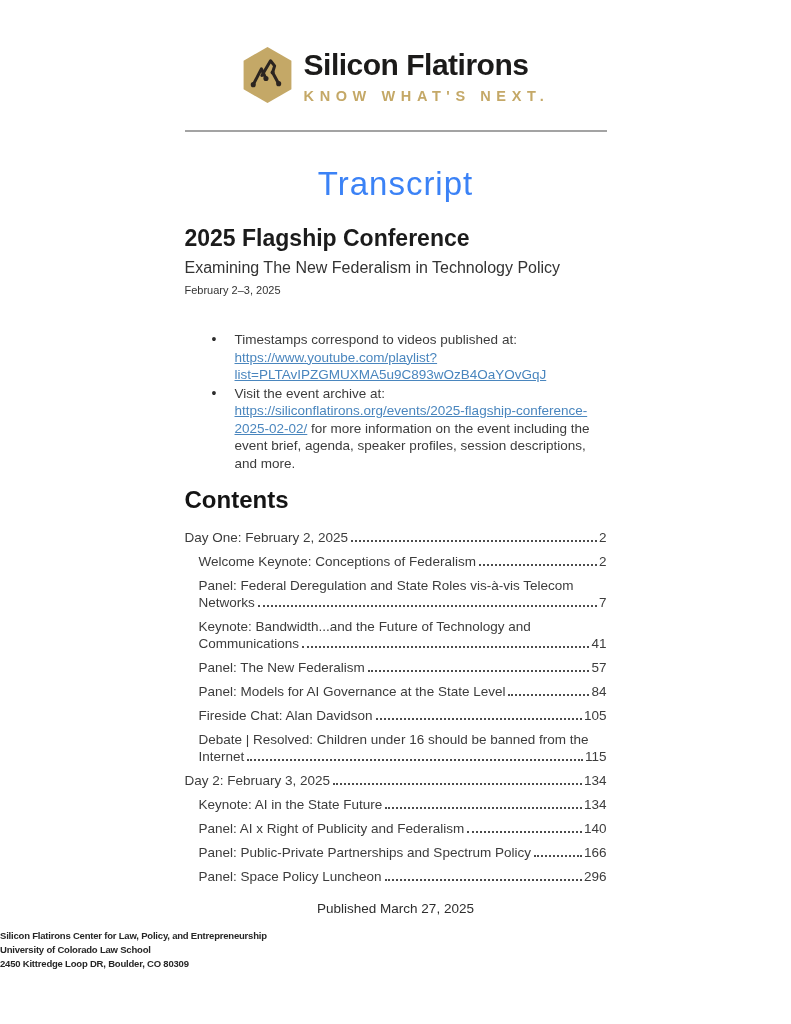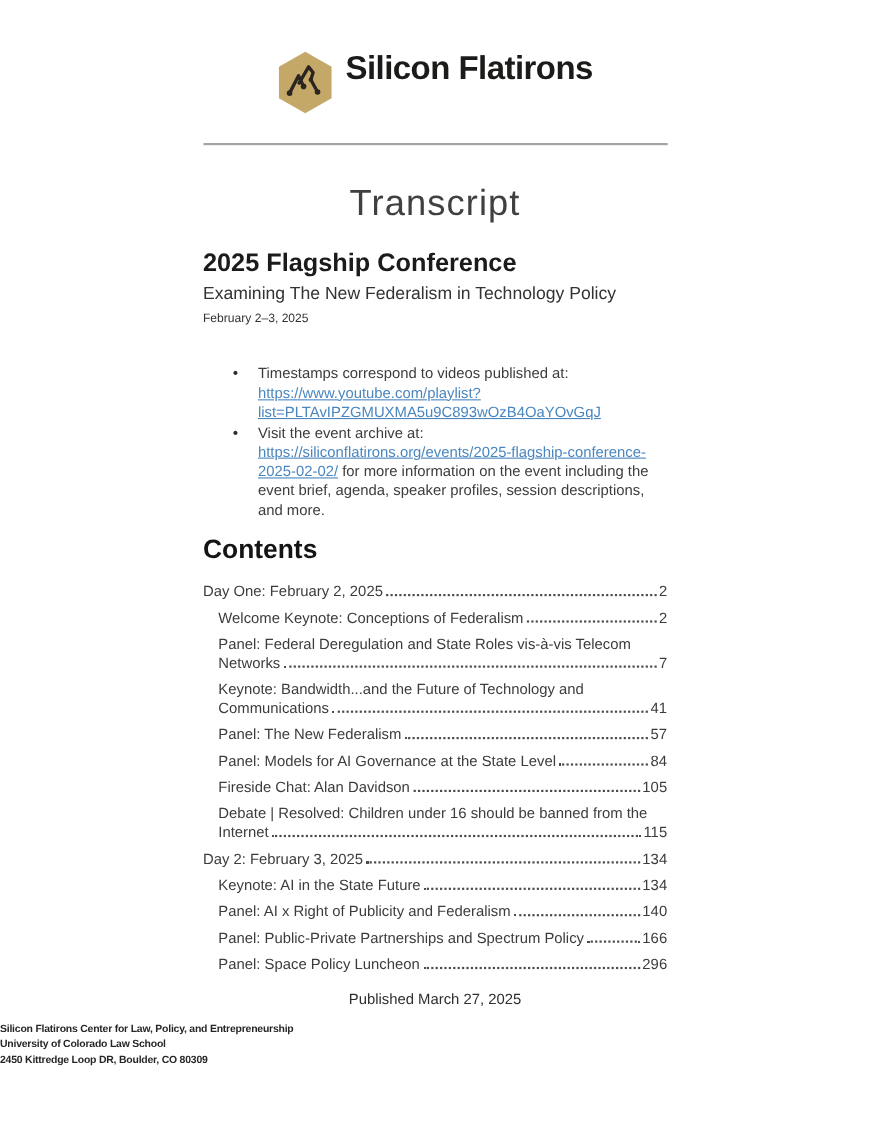--- a/index.html
+++ b/index.html
@@ -15,37 +15,37 @@
     width: 791px; height: 1024px;
     font-family: "Liberation Sans", sans-serif;
     color: var(--body);
     overflow: hidden;
   }
   .page { width: 791px; height: 1024px; background: #fff; }
   .content { width: 422px; margin: 0 auto; }
 
   
   .header { padding-top: 46px; }
-  .logo-row { display: flex; justify-content: center; align-items: flex-start; gap: 11px; }
+  .logo-row { display: flex; justify-content: center; align-items: flex-end; gap: 11px; }
   .hex-svg { width: 51px; height: 58px; display: block; }
   .logo-text { display: flex; flex-direction: column; }
   .brand-name {
     font-size: 30px; font-weight: 700; color: var(--dark);
     letter-spacing: -0.5px; line-height: 1.12; white-space: nowrap;
   }
   .brand-tagline {
     margin-top: 6px; font-size: 14.5px; font-weight: 700; color: var(--gold);
     letter-spacing: 5.6px; white-space: nowrap;
   }
   .rule { width: 422px; margin: 26px auto 0; border: none; border-top: 2px solid var(--rule); }
 
   
   .doc-title {
     margin-top: 33px; text-align: center;
-    font-size: 33px; font-weight: 400; color: #404040; letter-spacing: 1px;
+    font-size: 33px; font-weight: 400; color: #3b82f6; letter-spacing: 1px;
   }
   .event { margin-top: 21px; text-align: left; }
   .event-title { font-size: 23px; font-weight: 700; color: #1b1b1b; line-height: 28px; }
   .event-sub { margin-top: 5px; font-size: 16px; color: #333; line-height: 22px; }
   .event-dates { font-size: 11px; color: #333; line-height: 22px; }
 
   
   .notes { margin-top: 30px; list-style: none; }
   .note {
     position: relative; padding-left: 50px;
@@ -100,20 +100,21 @@
         </g>
         <g fill="#2B2420">
           <circle cx="22" cy="76" r="5"></circle>
           <circle cx="47" cy="64" r="5"></circle>
           <circle cx="60" cy="52" r="4"></circle>
           <circle cx="72" cy="74" r="5"></circle>
         </g>
       </svg>
       <div class="logo-text">
         <div class="brand-name">Silicon Flatirons</div>
+        <div class="brand-tagline">KNOW WHAT'S NEXT.</div>
       </div>
     </div>
     <hr class="rule">
   </header>
 
   <h1 class="doc-title">Transcript</h1>
 
   <section class="event content">
     <h2 class="event-title">2025 Flagship Conference</h2>
     <div class="event-sub">Examining The New Federalism in Technology Policy</div>

